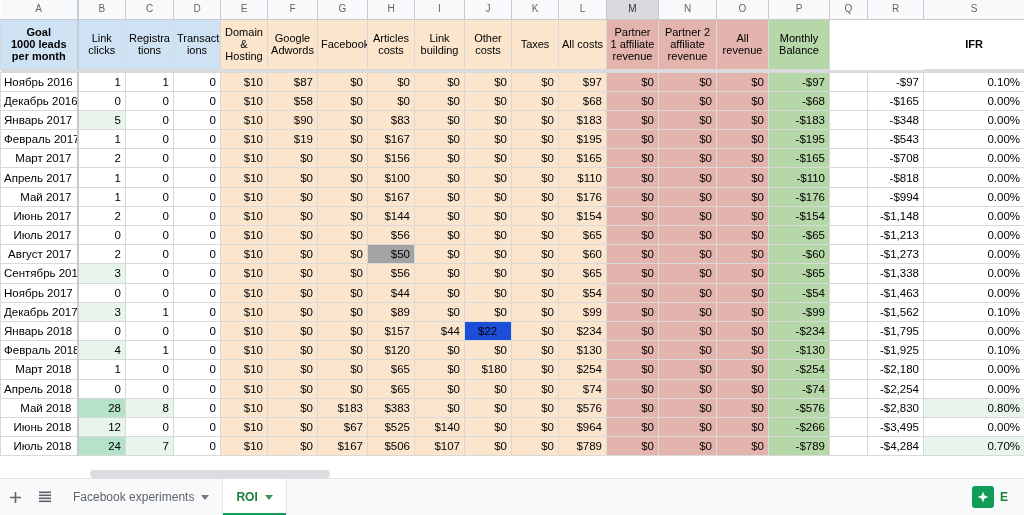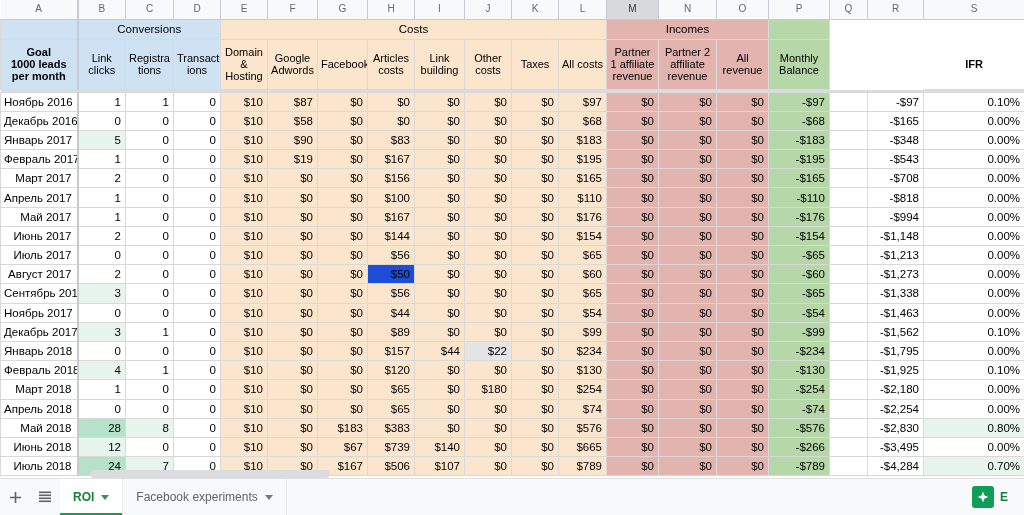--- a/index.html
+++ b/index.html
@@ -183,30 +183,20 @@
         <th>L</th>
         <th class="sel">M</th>
         <th>N</th>
         <th>O</th>
         <th>P</th>
         <th>Q</th>
         <th>R</th>
         <th>S</th>
       </tr>
 
-      <tr class="banner">
-        <td class="colA-sep" style="background:#cfe2f3"></td>
-        <td colspan="3" style="background:#cfe2f3">Conversions</td>
-        <td colspan="8" style="background:#fce5cd">Costs</td>
-        <td colspan="3" style="background:#e2b4ad">Incomes</td>
-        <td style="background:#b6d7a8"></td>
-        <td style="background:#fff;border-color:#fff"></td>
-        <td style="background:#fff;border-color:#fff"></td>
-        <td style="background:#fff;border-color:#fff"></td>
-      </tr>
 
       <tr class="titles">
         <td class="bold colA-sep" style="background:#cfe2f3">
           <span>Goal</span><br>
           <span>1000 leads</span><br>
           <span>per month</span>
         </td>
         <td style="background:#cfe2f3">Link clicks</td>
         <td style="background:#cfe2f3">Registra tions</td>
         <td style="background:#cfe2f3">Transact ions</td>
@@ -423,21 +413,21 @@
             <td class="num">0.00%</td>
           </tr>
           <tr class="data">
             <td class="rowlabel colA-sep">Август 2017</td>
             <td class="num">2</td>
             <td class="num">0</td>
             <td class="num">0</td>
             <td class="num" style="background: rgb(252, 229, 205);">$10</td>
             <td class="num" style="background: rgb(252, 229, 205);">$0</td>
             <td class="num" style="background: rgb(252, 229, 205);">$0</td>
-            <td class="num" style="background: #1d4ed8;">$50</td>
+            <td class="num" style="background: #a3a3a3;">$50</td>
             <td class="num" style="background: rgb(252, 229, 205);">$0</td>
             <td class="num" style="background: rgb(252, 229, 205);">$0</td>
             <td class="num" style="background: rgb(252, 229, 205);">$0</td>
             <td class="num" style="background: rgb(252, 229, 205);">$60</td>
             <td class="num" style="background: rgb(226, 180, 173);">$0</td>
             <td class="num" style="background: rgb(226, 180, 173);">$0</td>
             <td class="num" style="background: rgb(226, 180, 173);">$0</td>
             <td class="num" style="background: rgb(182, 215, 168);">-$60</td>
             <td class="num"></td>
             <td class="num">-$1,273</td>
@@ -509,21 +499,21 @@
           <tr class="data">
             <td class="rowlabel colA-sep">Январь 2018</td>
             <td class="num">0</td>
             <td class="num">0</td>
             <td class="num">0</td>
             <td class="num" style="background: rgb(252, 229, 205);">$10</td>
             <td class="num" style="background: rgb(252, 229, 205);">$0</td>
             <td class="num" style="background: rgb(252, 229, 205);">$0</td>
             <td class="num" style="background: rgb(252, 229, 205);">$157</td>
             <td class="num" style="background: rgb(252, 229, 205);">$44</td>
-            <td class="num" style="background: #e5e5e5;">$22</td>
+            <td class="num" style="background: #1d4ed8; text-align: center;">$22</td>
             <td class="num" style="background: rgb(252, 229, 205);">$0</td>
             <td class="num" style="background: rgb(252, 229, 205);">$234</td>
             <td class="num" style="background: rgb(226, 180, 173);">$0</td>
             <td class="num" style="background: rgb(226, 180, 173);">$0</td>
             <td class="num" style="background: rgb(226, 180, 173);">$0</td>
             <td class="num" style="background: rgb(182, 215, 168);">-$234</td>
             <td class="num"></td>
             <td class="num">-$1,795</td>
             <td class="num">0.00%</td>
           </tr>
@@ -612,25 +602,25 @@
             <td class="num" style="background: rgb(231, 245, 237);">0.80%</td>
           </tr>
           <tr class="data">
             <td class="rowlabel colA-sep">Июнь 2018</td>
             <td class="num" style="background: rgb(231, 245, 237);">12</td>
             <td class="num">0</td>
             <td class="num">0</td>
             <td class="num" style="background: rgb(252, 229, 205);">$10</td>
             <td class="num" style="background: rgb(252, 229, 205);">$0</td>
             <td class="num" style="background: rgb(252, 229, 205);">$67</td>
-            <td class="num" style="background: rgb(252, 229, 205);">$739</td>
+            <td class="num" style="background: rgb(252, 229, 205);">$525</td>
             <td class="num" style="background: rgb(252, 229, 205);">$140</td>
             <td class="num" style="background: rgb(252, 229, 205);">$0</td>
             <td class="num" style="background: rgb(252, 229, 205);">$0</td>
-            <td class="num" style="background: rgb(252, 229, 205);">$665</td>
+            <td class="num" style="background: rgb(252, 229, 205);">$964</td>
             <td class="num" style="background: rgb(226, 180, 173);">$0</td>
             <td class="num" style="background: rgb(226, 180, 173);">$0</td>
             <td class="num" style="background: rgb(226, 180, 173);">$0</td>
             <td class="num" style="background: rgb(182, 215, 168);">-$266</td>
             <td class="num"></td>
             <td class="num">-$3,495</td>
             <td class="num">0.00%</td>
           </tr>
           <tr class="data">
             <td class="rowlabel colA-sep">Июль 2018</td>
@@ -666,26 +656,26 @@
       </svg>
     </div>
     <div class="bar-btn">
       <svg width="14" height="14" viewBox="0 0 14 14" aria-hidden="true">
         <rect x="1" y="1.5" width="12" height="1.6" fill="#5f6368"></rect>
         <rect x="1" y="4.5" width="12" height="1.6" fill="#5f6368"></rect>
         <rect x="1" y="7.5" width="12" height="1.6" fill="#5f6368"></rect>
         <rect x="1" y="10.5" width="12" height="1.6" fill="#5f6368"></rect>
       </svg>
     </div>
+    <div class="tab">
+      <span>Facebook experiments</span>
+      <span class="caret"></span>
+    </div>
     <div class="tab active">
       <span>ROI</span>
-      <span class="caret"></span>
-    </div>
-    <div class="tab">
-      <span>Facebook experiments</span>
       <span class="caret"></span>
     </div>
   </div>
 
   <div id="explore">
     <span class="explore-badge">
       <svg width="14" height="14" viewBox="0 0 14 14" aria-hidden="true">
         <path d="M7 1.5l1.5 3.9 3.9 1.6-3.9 1.6L7 12.5 5.5 8.6 1.6 7l3.9-1.6z" fill="#fff"></path>
       </svg>
     </span>

